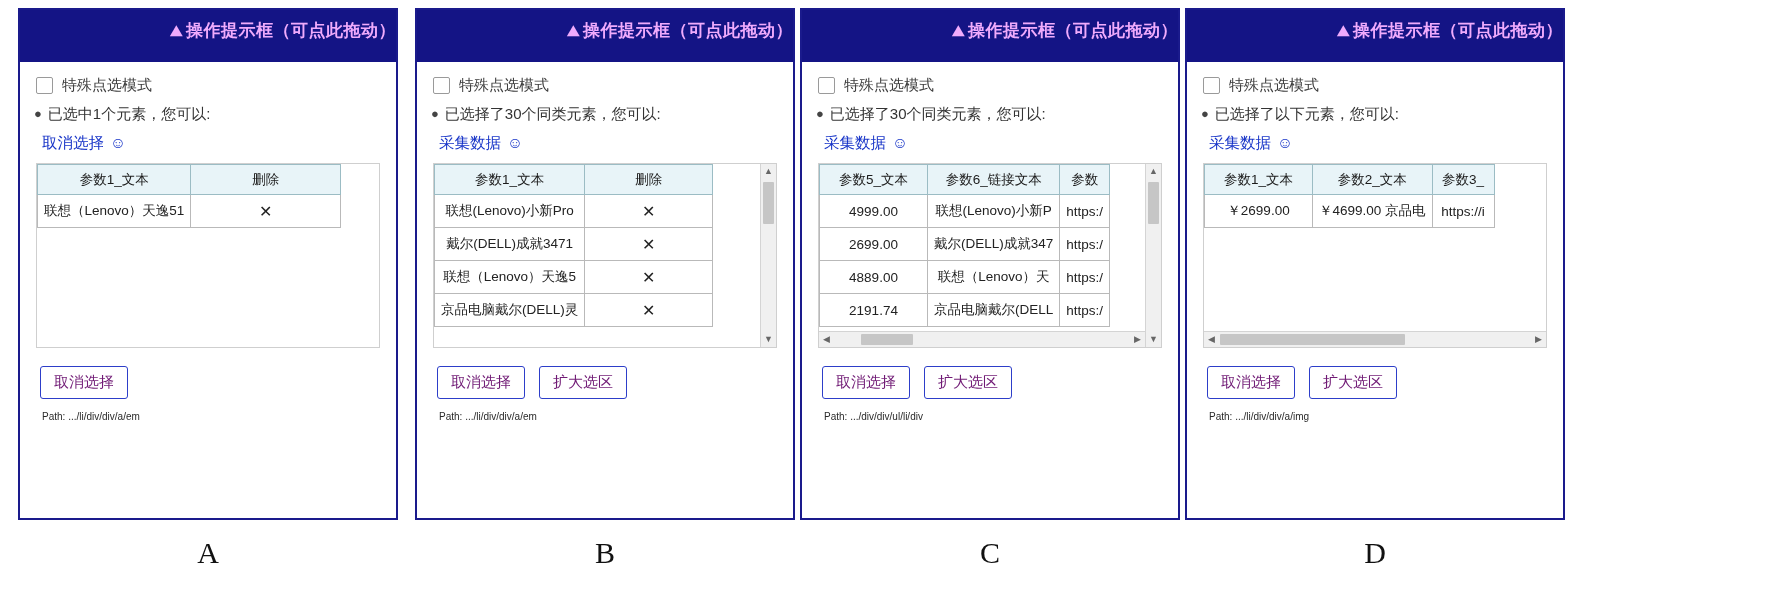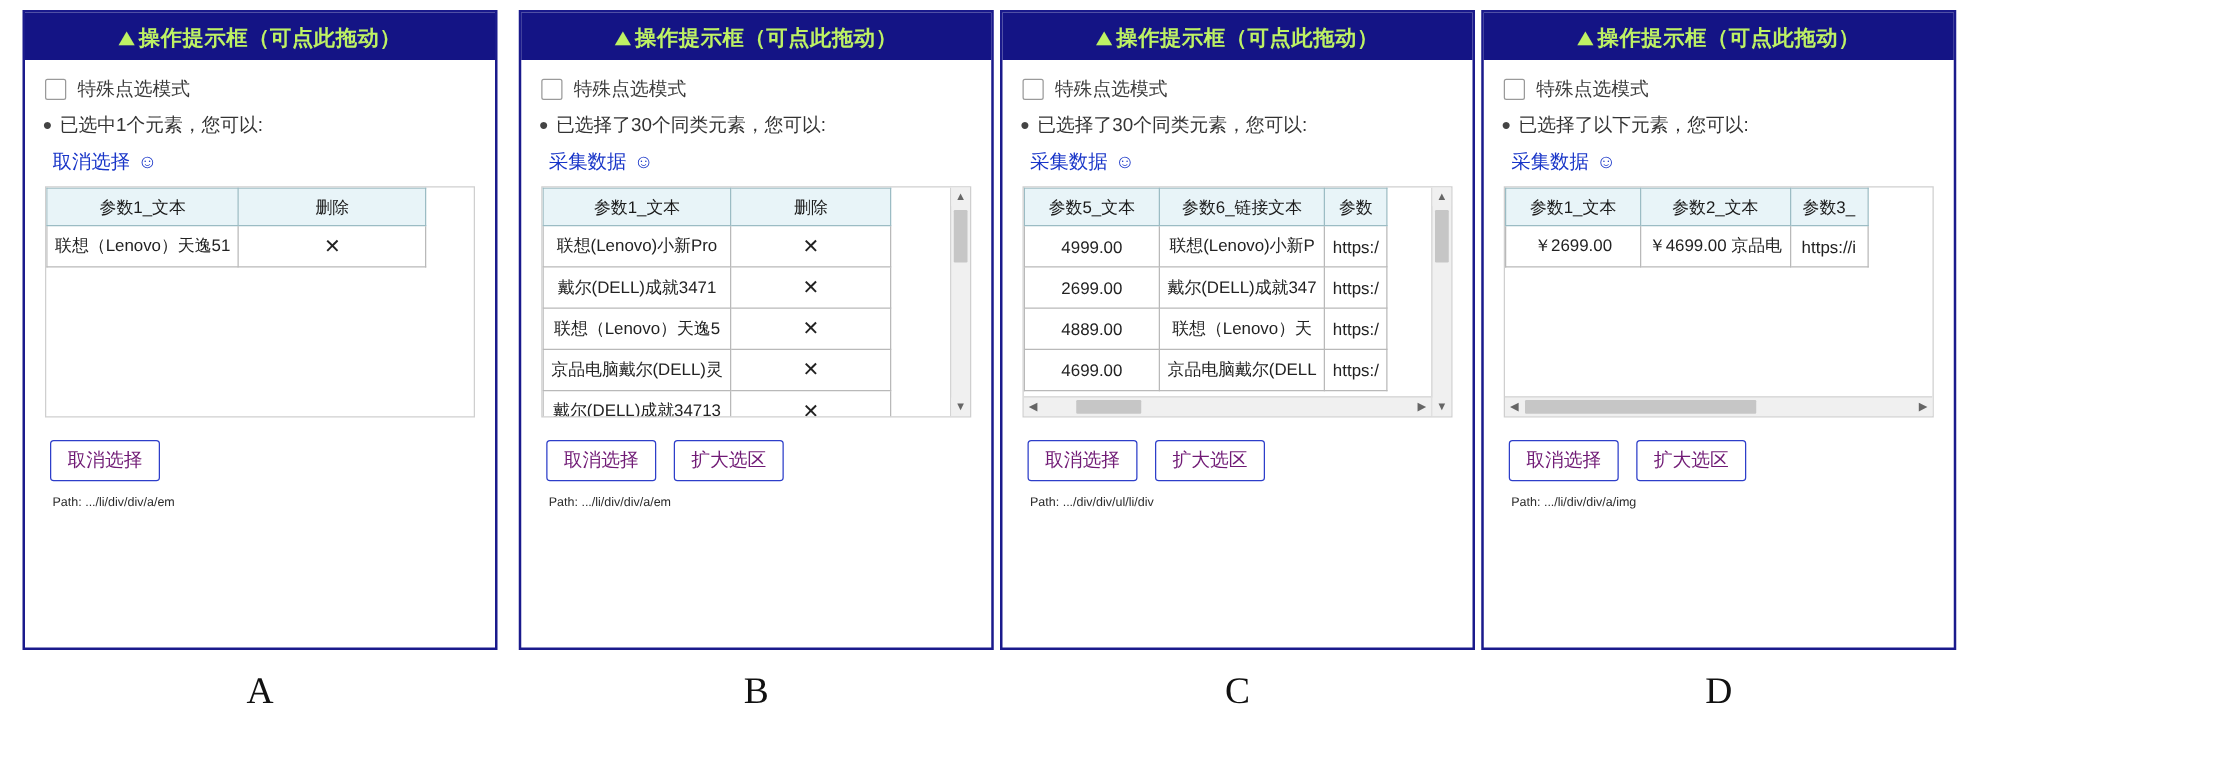--- a/index.html
+++ b/index.html
@@ -24,25 +24,25 @@
     border: 2px solid #1a1a8c;
     background: #ffffff;
     box-sizing: border-box;
     width: 100%;
     height: 512px;
     display: flex;
     flex-direction: column;
   }
   .panel-title {
     background: #141485;
-    color: #bef264;
+    color: #f0abfc;
     font-size: 17px;
     font-weight: bold;
-    text-align: center;
-    padding: 9px 0 6px 0;
+    text-align: right;
+    padding: 9px 0 20px 0;
     letter-spacing: .5px;
     user-select: none;
   }
   .panel-title .drag-icon {
     margin-right: 3px;
     font-size: 15px;
   }
   .panel-body {
     padding: 12px 14px 0 14px;
     flex: 1;
@@ -302,24 +302,20 @@
                     <td class="del">✕</td>
                   </tr>
                   <tr>
                     <td>联想（Lenovo）天逸5</td>
                     <td class="del">✕</td>
                   </tr>
                   <tr>
                     <td>京品电脑戴尔(DELL)灵</td>
                     <td class="del">✕</td>
                   </tr>
-                  <tr>
-                    <td>戴尔(DELL)成就34713</td>
-                    <td class="del">✕</td>
-                  </tr>
                 </tbody>
               </table>
             </div>
             <div class="vsb">
               <div class="arrow-up">▲</div>
               <div class="thumb" style="top: 18px; height: 42px;"></div>
               <div class="arrow-down">▼</div>
             </div>
           </div>
           <div class="btn-row">
@@ -370,21 +366,21 @@
                     <td class="num">2699.00</td>
                     <td>戴尔(DELL)成就347</td>
                     <td>https:/</td>
                   </tr>
                   <tr>
                     <td class="num">4889.00</td>
                     <td>联想（Lenovo）天</td>
                     <td>https:/</td>
                   </tr>
                   <tr>
-                    <td class="num">4699.00</td>
+                    <td class="num">2191.74</td>
                     <td>京品电脑戴尔(DELL</td>
                     <td>https:/</td>
                   </tr>
                 </tbody>
               </table>
             </div>
             <div class="vsb">
               <div class="arrow-up">▲</div>
               <div class="thumb" style="top: 18px; height: 42px;"></div>
               <div class="arrow-down">▼</div>

